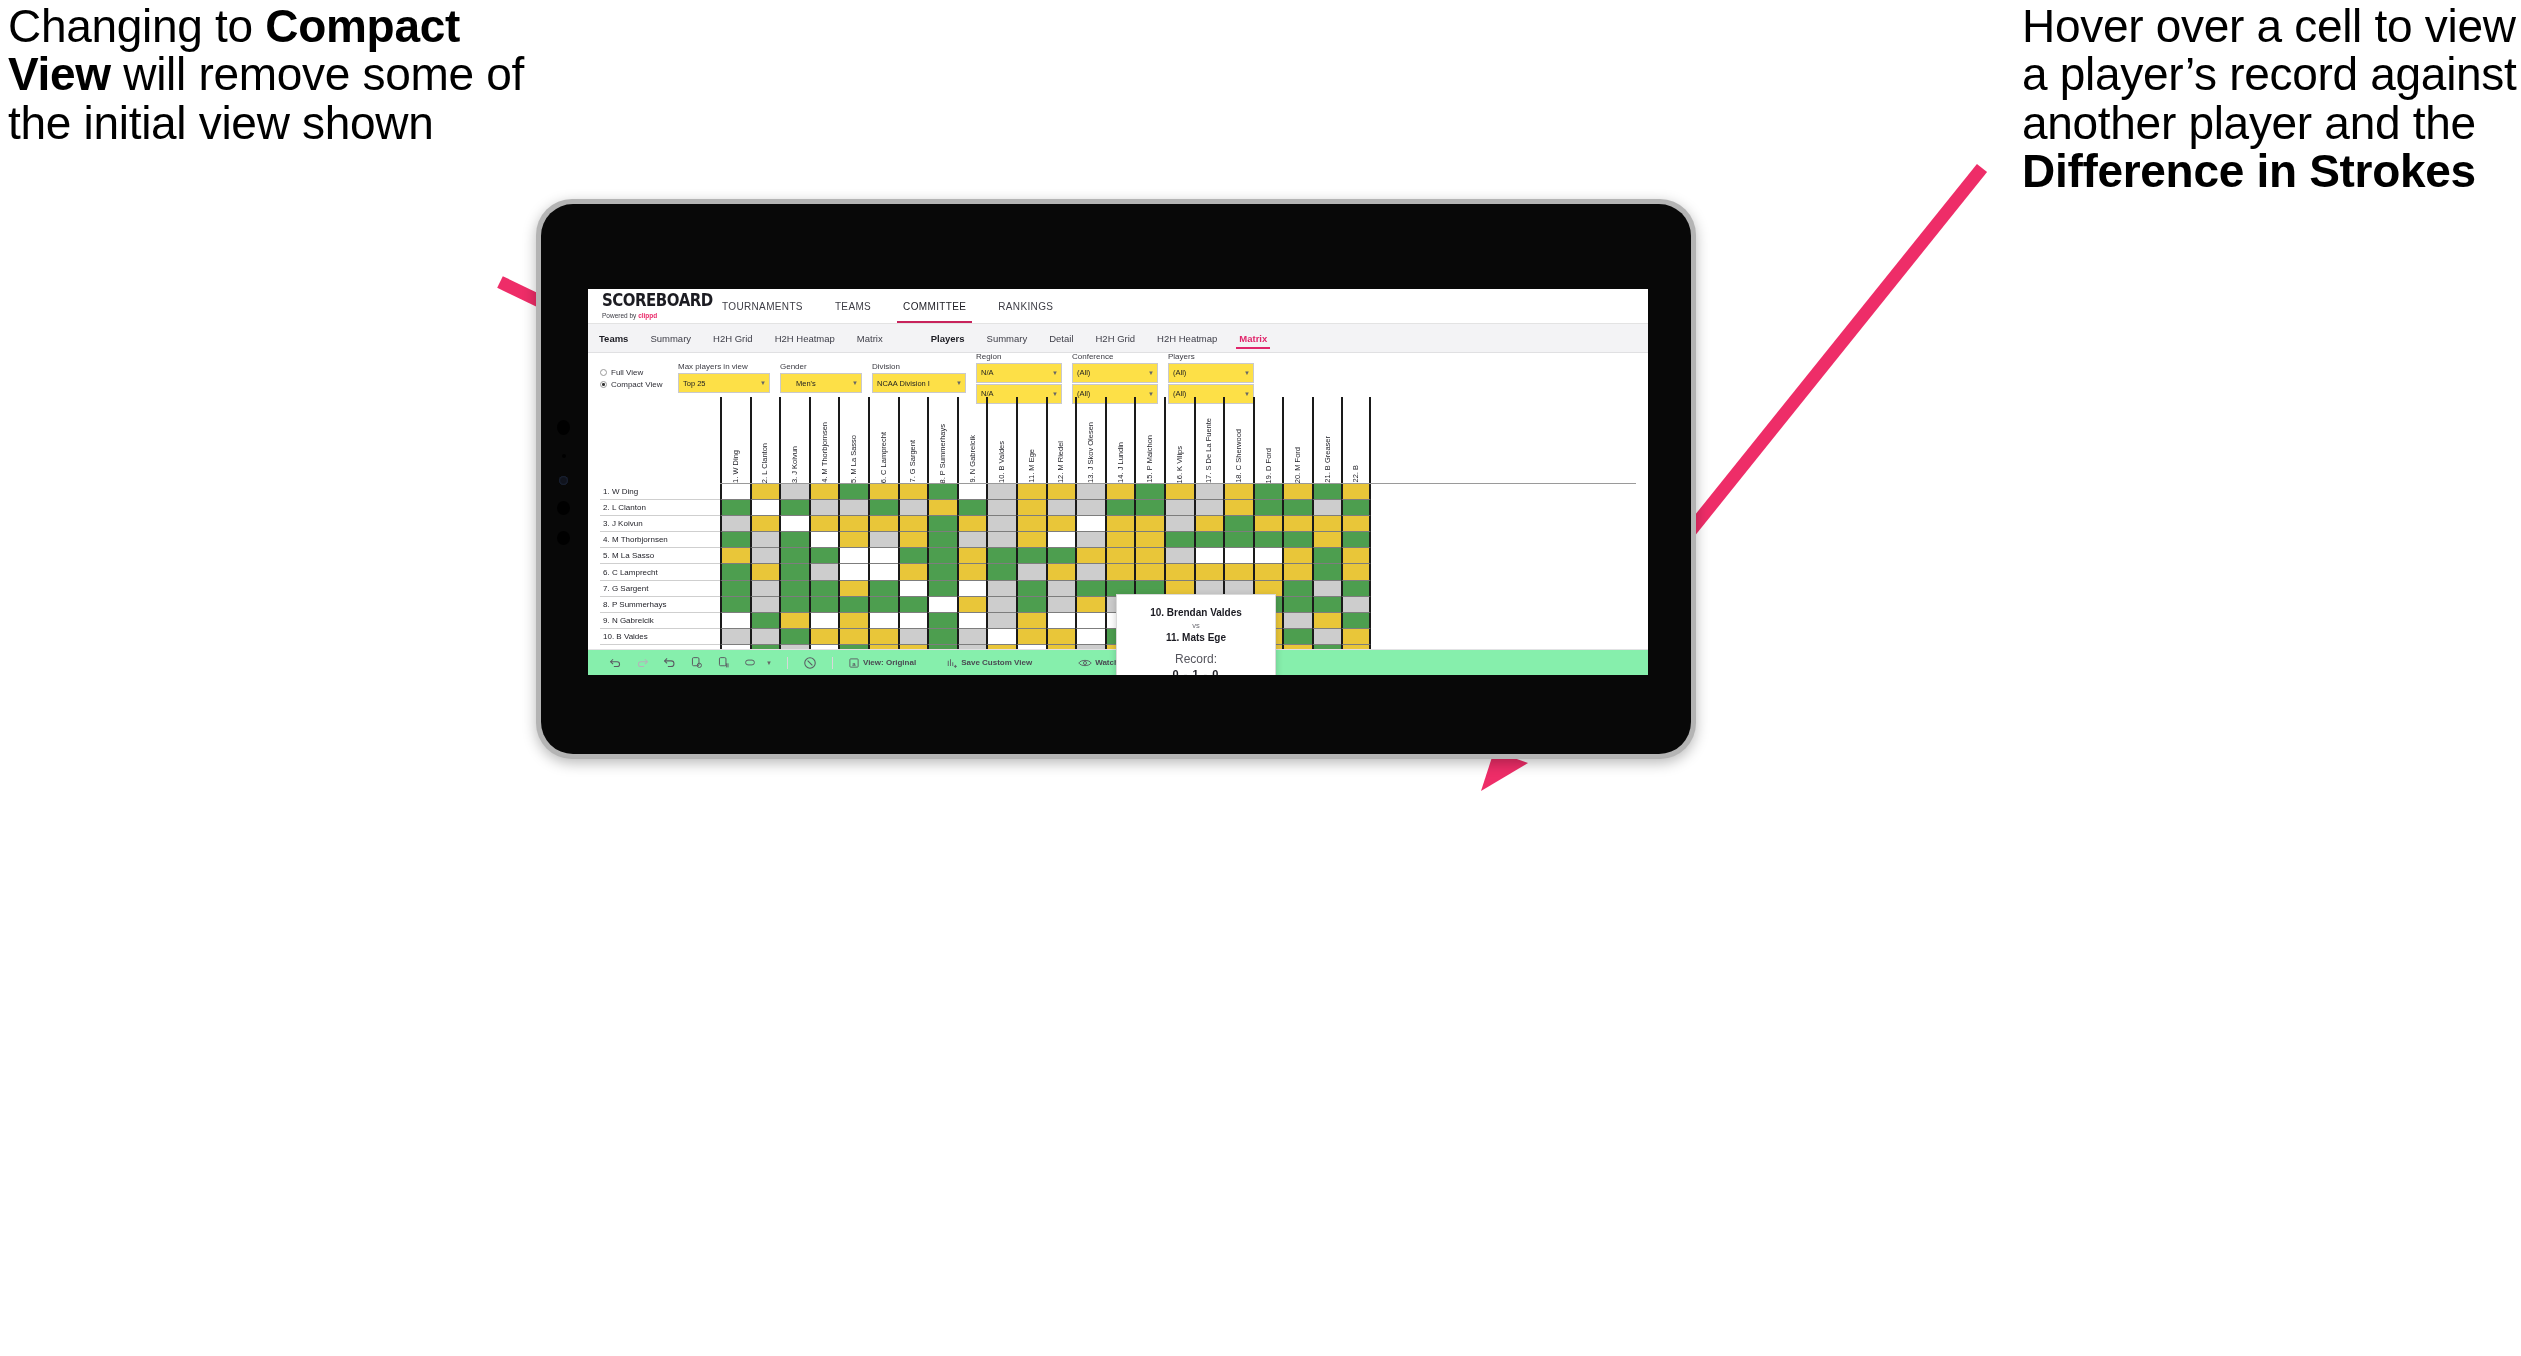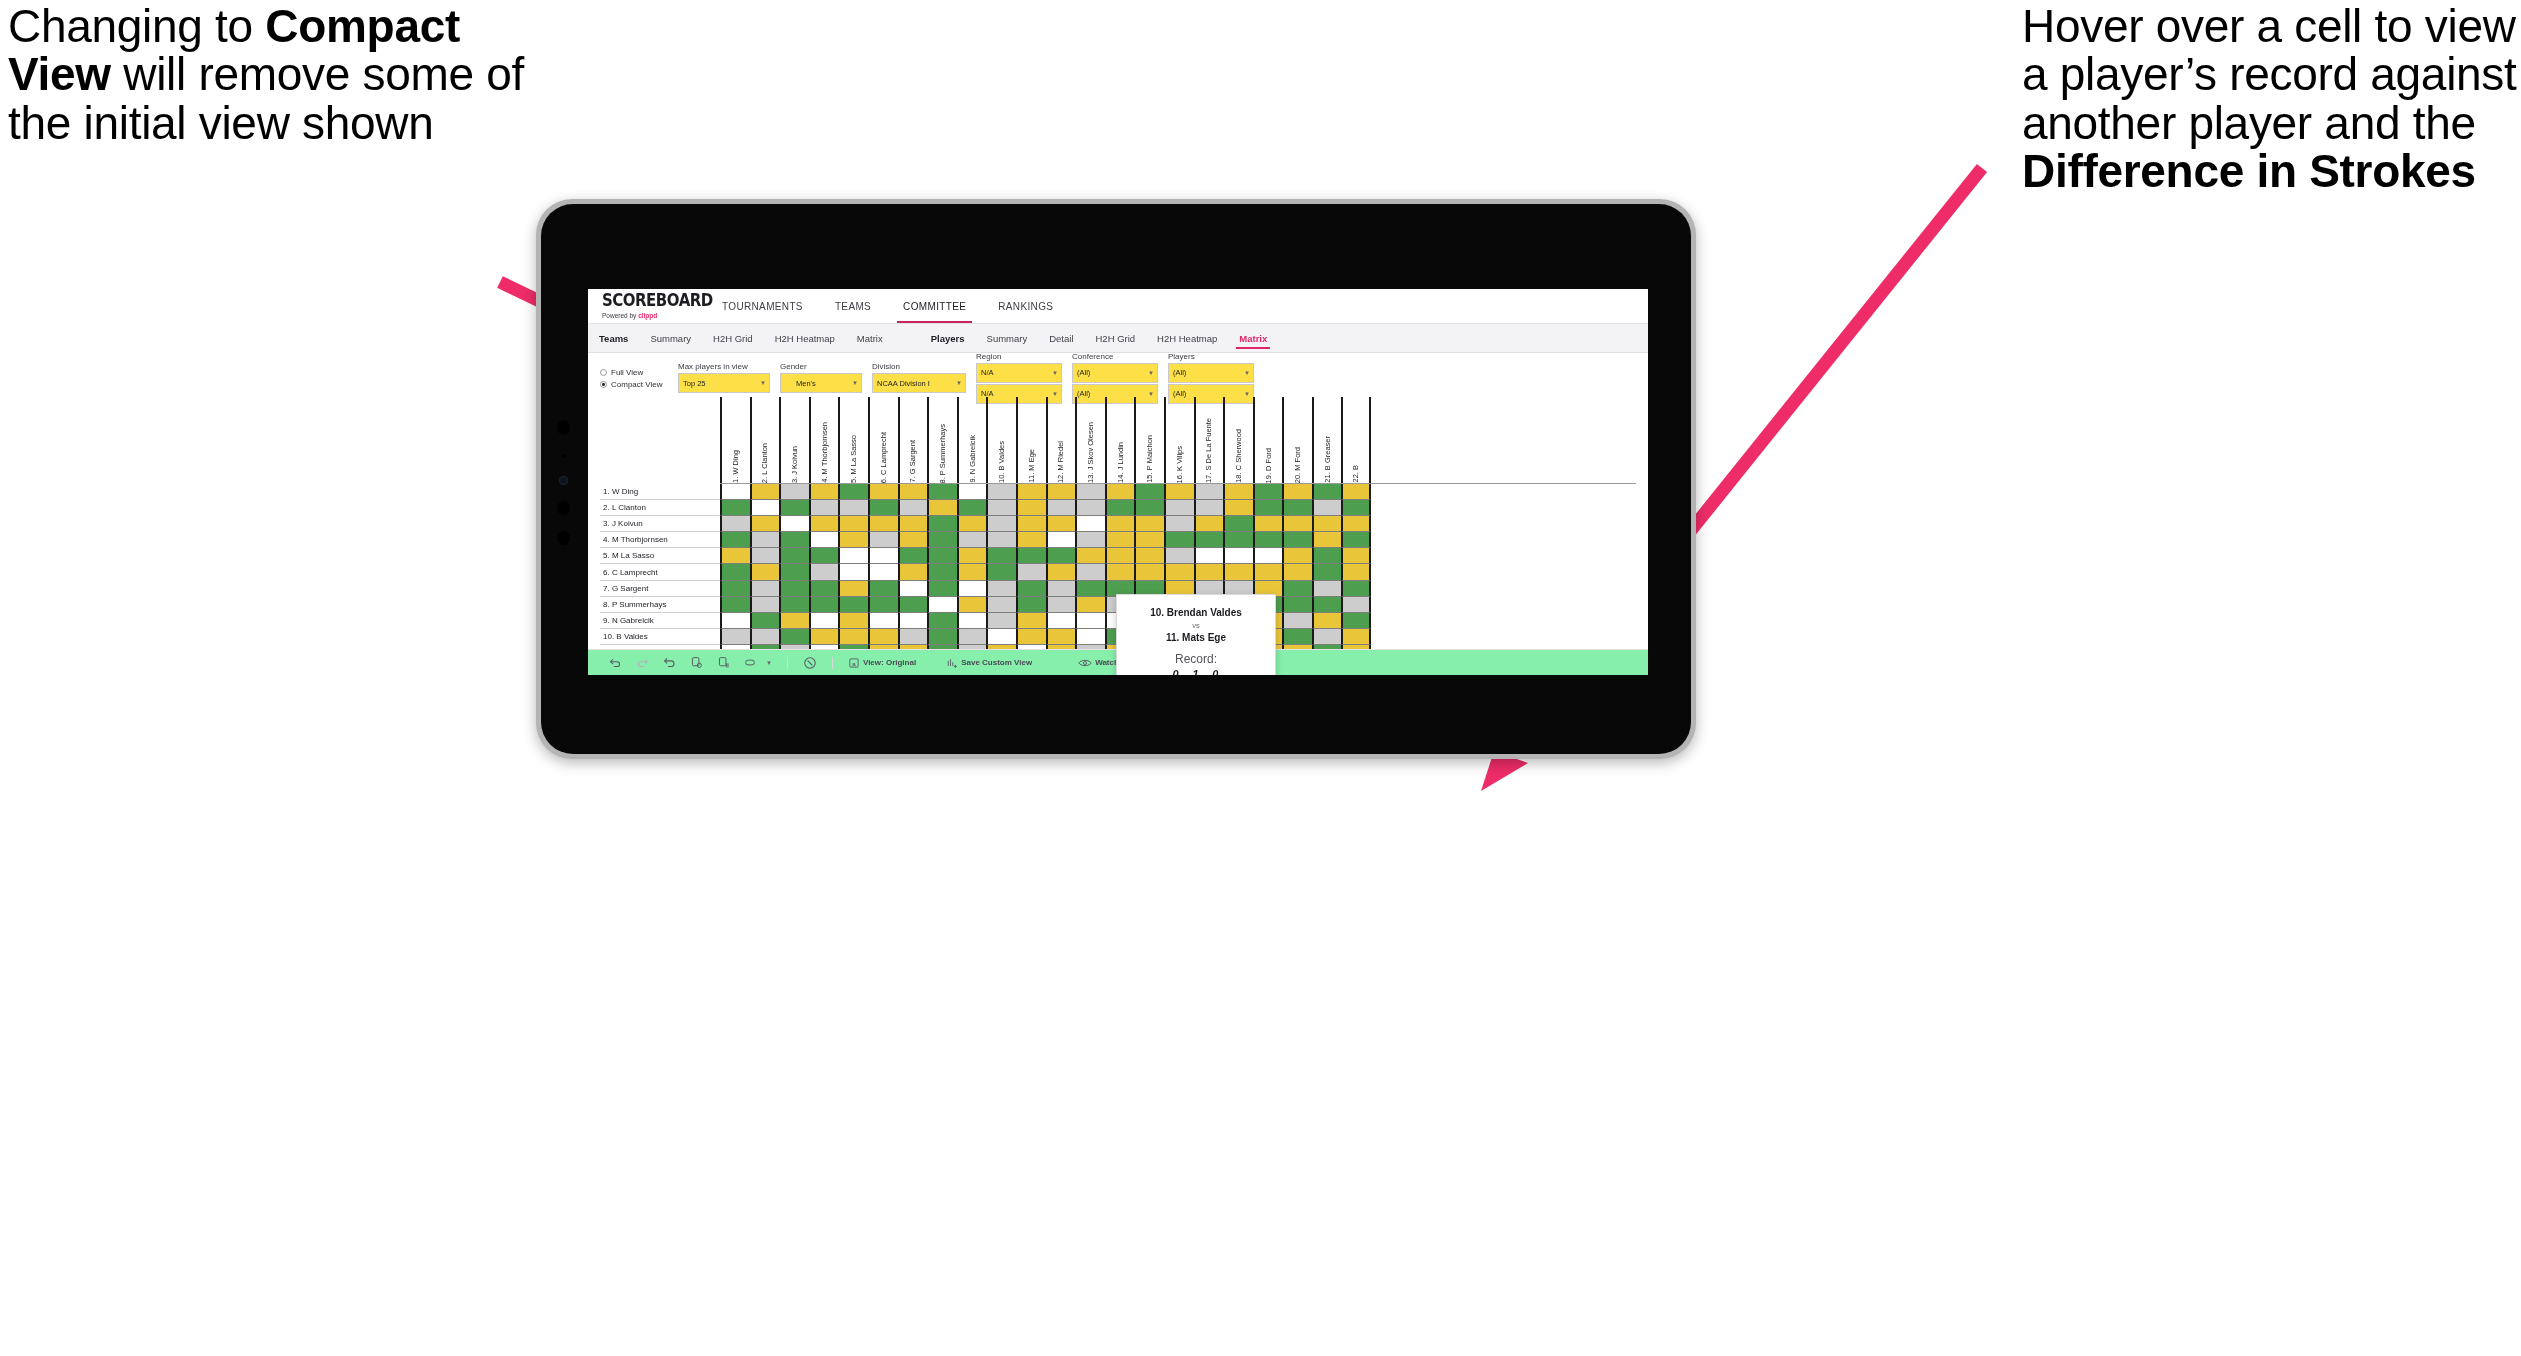--- a/index.html
+++ b/index.html
@@ -317,21 +317,20 @@
   }
   .tt-vs { font-size: 7.5px; color: #6a6a72; margin: 1px 0; }
   .tt-sep { height: 8px; }
   .tt-key { font-size: 12px; color: #55555d; }
   .tt-val {
     font-size: 11px;
     font-weight: 700;
     color: #1b1b22;
     letter-spacing: 1px;
     margin-top: 2px;
-    font-style: italic;
   }
 
   
   #hscroll {
     position: absolute;
     left: 132px;
     bottom: 6px;
     width: 890px;
     height: 8px;
     background: #f4f4f4;

